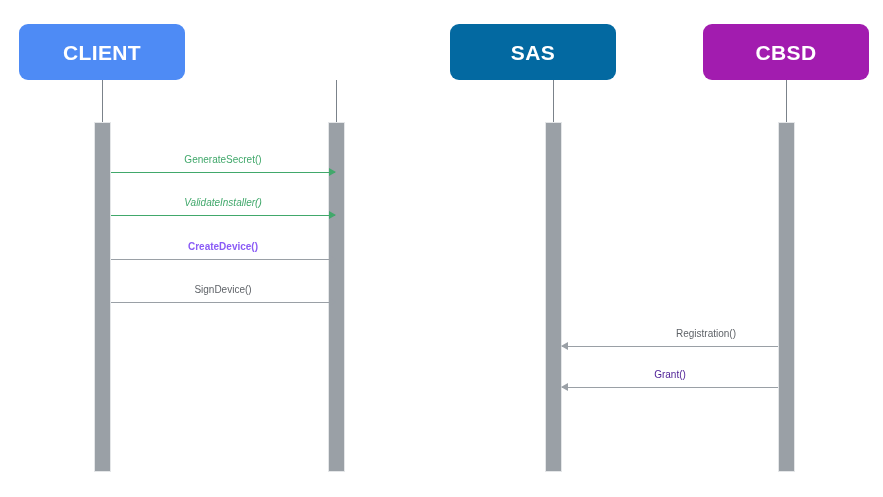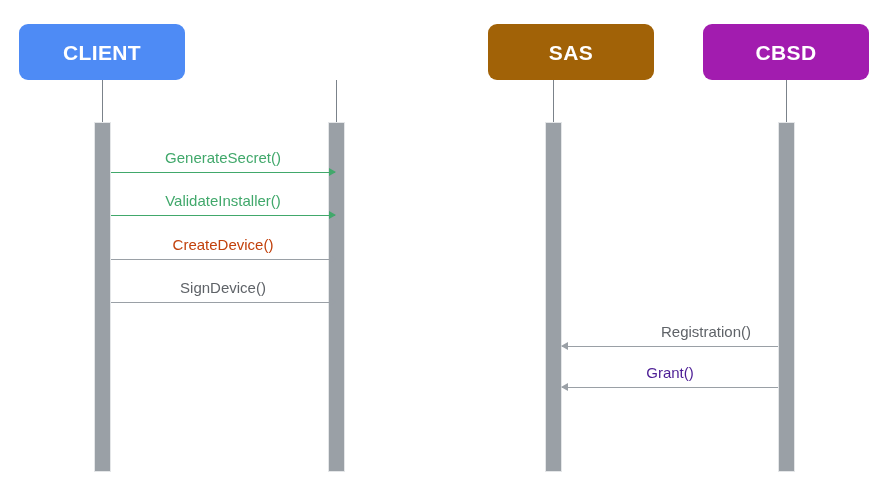--- a/index.html
+++ b/index.html
@@ -83,36 +83,36 @@
     left: -1px;
     border-right-width: 7px;
     border-right-style: solid;
   }
   .msg-label {
     position: absolute;
     left: 0;
     width: 100%;
     bottom: 7px;
     text-align: center;
-    font-size: 15px;
+    font-size: 10px;
     line-height: 1;
     white-space: nowrap;
   }
 </style>
 </head>
 <body>
 
 <div id="diagram">
 
   <div class="participant" style="left: 19px; top: 24px; width: 166px; height: 56px; background: rgb(78, 139, 245);">
     <span class="p-label">CLIENT</span>
   </div>
 
 
-  <div class="participant" style="left: 488px; top: 24px; width: 166px; height: 56px; background: #a16207;">
+  <div class="participant" style="left: 450px; top: 24px; width: 166px; height: 56px; background: #0369a1;">
     <span class="p-label">SAS</span>
   </div>
 
   <div class="participant" style="left: 703px; top: 24px; width: 166px; height: 56px; background: #a21caf;">
     <span class="p-label">CBSD</span>
   </div>
 
   <div id="lifelines">
       <div class="lifeline" style="left: 102px; top: 80px; height: 42px; background: rgb(123, 130, 138);"></div>
       <div class="lifeline" style="left: 336px; top: 80px; height: 42px; background: rgb(123, 130, 138);"></div>
@@ -129,26 +129,26 @@
 
   <div id="messages">
       <div class="message to-right" style="left: 111px; top: 172px; width: 224px;">
         <div class="msg-line" style="background: rgb(65, 168, 107);"></div>
         <div class="msg-head" style="border-left-color: rgb(65, 168, 107);"></div>
         <div class="msg-label" style="color: rgb(65, 168, 107);">GenerateSecret()</div>
       </div>
       <div class="message to-right" style="left: 111px; top: 215px; width: 224px;">
         <div class="msg-line" style="background: rgb(65, 168, 107);"></div>
         <div class="msg-head" style="border-left-color: rgb(65, 168, 107);"></div>
-        <div class="msg-label" style="color: rgb(65, 168, 107);">ValidateInstaller()</div>
+        <div class="msg-label" style="color: rgb(65, 168, 107); font-style: italic;">ValidateInstaller()</div>
       </div>
       <div class="message to-right" style="left: 111px; top: 259px; width: 224px;">
         <div class="msg-line" style="background: rgb(154, 160, 166);"></div>
         <div class="msg-head" style="border-left-color: rgb(154, 160, 166);"></div>
-        <div class="msg-label" style="color: #c2410c;">CreateDevice()</div>
+        <div class="msg-label" style="color: #8b5cf6; font-weight: bold;">CreateDevice()</div>
       </div>
       <div class="message to-right" style="left: 111px; top: 302px; width: 224px;">
         <div class="msg-line" style="background: rgb(154, 160, 166);"></div>
         <div class="msg-head" style="border-left-color: rgb(154, 160, 166);"></div>
         <div class="msg-label" style="color: rgb(95, 99, 104);">SignDevice()</div>
       </div>
       <div class="message to-left" style="left: 562px; top: 346px; width: 216px;">
         <div class="msg-line" style="background: rgb(154, 160, 166);"></div>
         <div class="msg-head" style="border-right-color: rgb(154, 160, 166);"></div>
         <div class="msg-label" style="color: rgb(95, 99, 104); margin-left: 36px;">Registration()</div>

